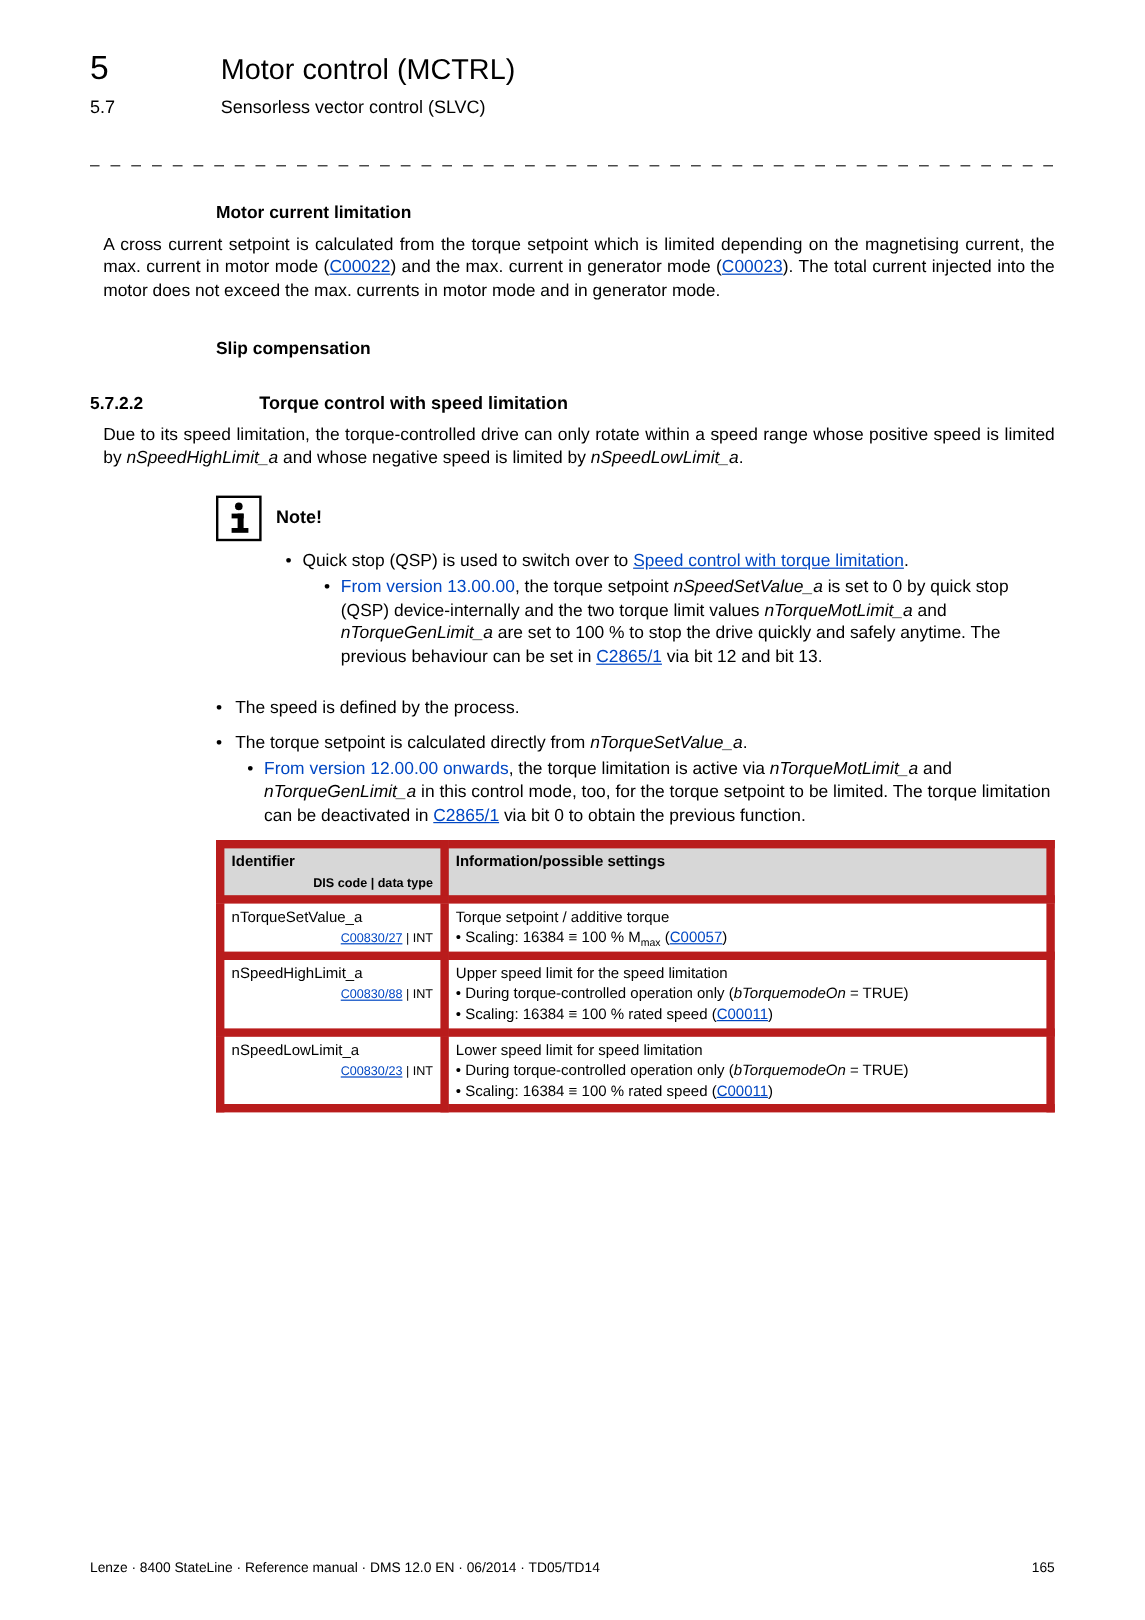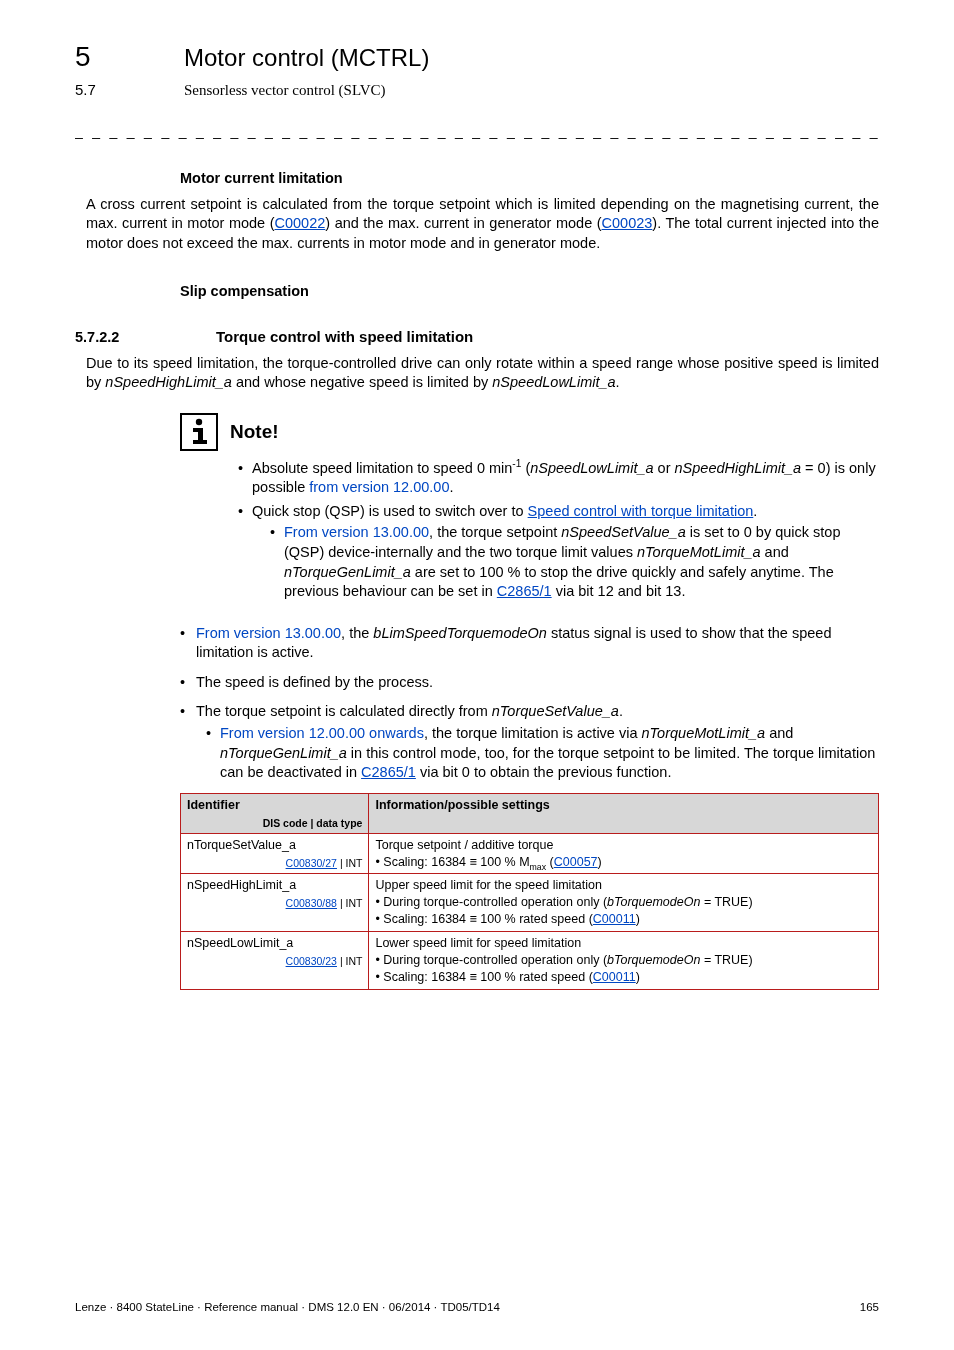--- a/index.html
+++ b/index.html
@@ -33,21 +33,21 @@
   .subline {
     margin-top: 4px;
   }
   .subnum {
     display: inline-block;
     font-size: 15px;
     font-weight: 400;
     width: 105px;
     vertical-align: baseline;
   }
-  .subtitle-txt { font-size: 15px; font-family: Liberation Serif, serif; }
+  .subtitle-txt { font-size: 15px; }
   .dashrule {
     margin-top: 22px;
     letter-spacing: 2.8px;
     font-size: 14px;
     white-space: nowrap;
     overflow: hidden;
   }
   .body-indent {
     margin-left: 105px;
     margin-right: 0;
@@ -71,21 +71,21 @@
     margin-left: 105px;
   }
   .noterow { display:flex; align-items:center; }
   .noteicon {
     width: 38px; height: 38px;
     border: 2.5px solid #000;
     position: relative;
     margin-right: 12px;
   }
   .noteicon svg { position:absolute; top:3px; left:9px; }
-  .notelabel { font-weight:700; font-size: 19px; }
+  .notelabel { font-weight:700; font-size: 15px; }
   .note-ul {
     margin: 8px 0 0 58px; padding: 0;
     list-style: none;
   }
   .note-ul > li {
     position: relative;
     padding-left: 14px;
     margin-bottom: 4px;
   }
   .note-ul > li::before {
@@ -120,21 +120,21 @@
     content:"•"; position:absolute; left:0; top:0;
   }
   table.ident {
     width: calc(100% - 105px);
     margin-left: 105px;
     margin-top: 8px;
     border-collapse: collapse;
     font-size: 12.5px;
   }
   table.ident th, table.ident td {
-    border: 1px solid #b91c1c;
+    border: 7px solid #b91c1c;
     padding: 3px 6px;
     vertical-align: top;
     text-align: left;
     margin-top: 16px;
   }
   table.ident th {
     background: #d7d7d7;
     font-weight: 700;
   }
   .th-sub { font-weight:700; font-size: 10.5px; display:block; text-align:right; margin-top:2px;}
@@ -188,37 +188,31 @@
           <circle cx="8" cy="4" r="3.2" fill="#000"></circle>
           <rect x="2" y="10" width="10" height="4" fill="#000"></rect>
           <rect x="7" y="10" width="5" height="14" fill="#000"></rect>
           <rect x="2" y="22" width="14" height="4" fill="#000"></rect>
         </svg>
       </div>
       <div class="notelabel">Note!</div>
     </div>
     <ul class="note-ul">
       <li>
-        <span>Absolute speed limitation to speed 0 min</span><span class="sup">-1</span><span> (</span><span class="italic">nSpeedLowLimit_a</span><span> or </span><span class="italic">nSpeedHighLimit_a</span><span> = 0) is only possible </span><span class="blue">from version 12.00.00</span><span>.</span>
-      </li>
-      <li>
         <span>Quick stop (QSP) is used to switch over to </span><a href="#" class="link">Speed control with torque limitation</a><span>.</span>
         <ul class="sub-ul">
           <li>
             <span class="blue">From version 13.00.00</span><span>, the torque setpoint </span><span class="italic">nSpeedSetValue_a</span><span> is set to 0 by quick stop (QSP) device-internally and the two torque limit values </span><span class="italic">nTorqueMotLimit_a</span><span> and </span><span class="italic">nTorqueGenLimit_a</span><span> are set to 100 % to stop the drive quickly and safely anytime. The previous behaviour can be set in </span><a href="#" class="link">C2865/1</a><span> via bit 12 and bit 13.</span>
           </li>
         </ul>
       </li>
     </ul>
   </div>
 
   <ul class="outer-ul">
-    <li>
-      <span class="blue">From version 13.00.00</span><span>, the </span><span class="italic">bLimSpeedTorquemodeOn</span><span> status signal is used to show that the speed limitation is active.</span>
-    </li>
     <li>
       <span>The speed is defined by the process.</span>
     </li>
     <li>
       <span>The torque setpoint is calculated directly from </span><span class="italic">nTorqueSetValue_a</span><span>.</span>
       <ul class="inner-ul">
         <li>
           <span class="blue">From version 12.00.00 onwards</span><span>, the torque limitation is active via </span><span class="italic">nTorqueMotLimit_a</span><span> and </span><span class="italic">nTorqueGenLimit_a</span><span> in this control mode, too, for the torque setpoint to be limited. The torque limitation can be deactivated in </span><a href="#" class="link">C2865/1</a><span> via bit 0 to obtain the previous function.</span>
         </li>
       </ul>

